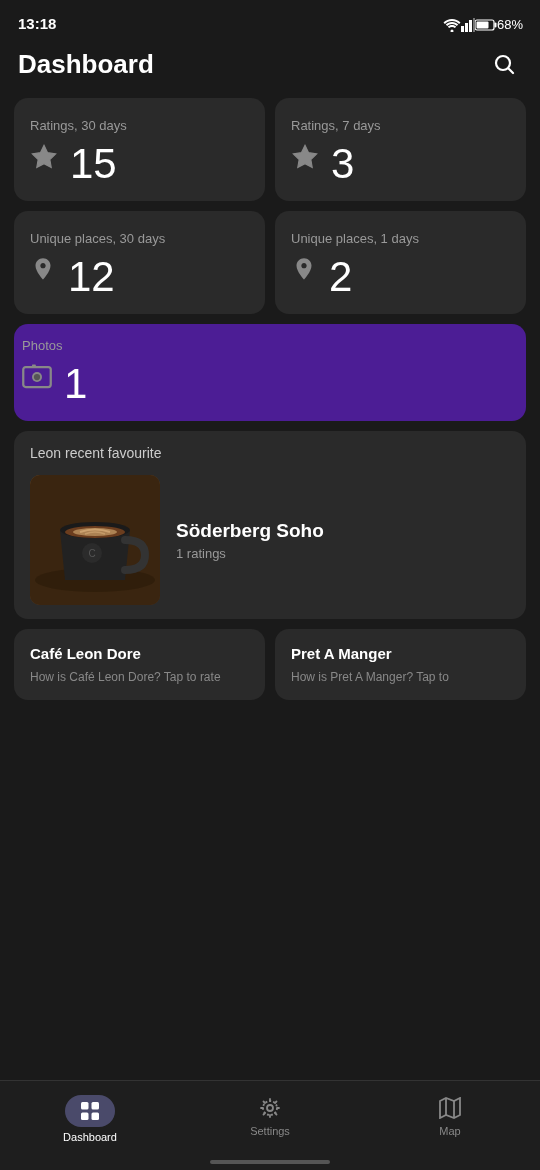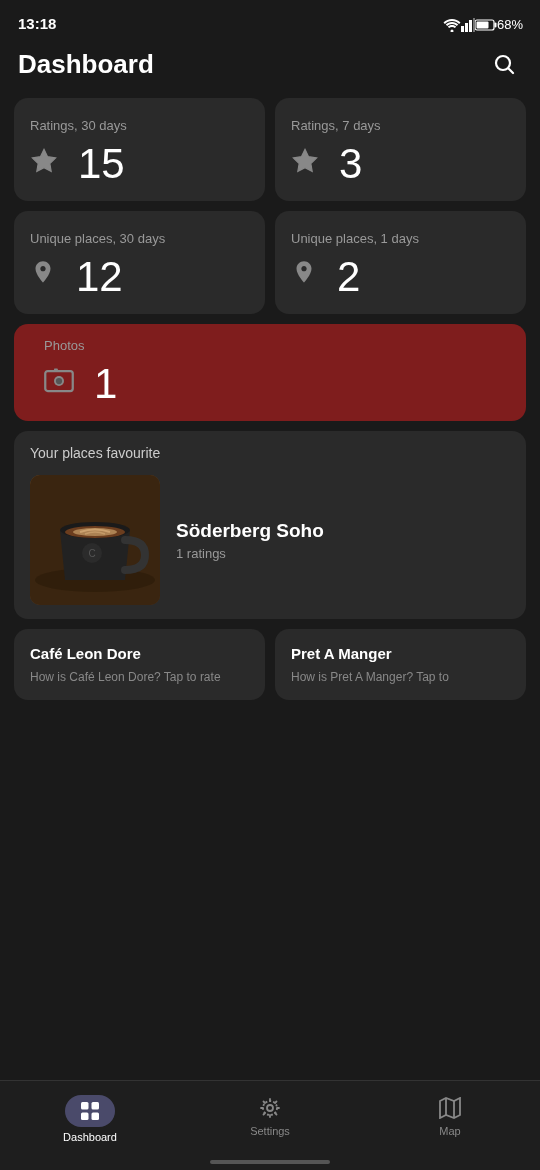--- a/index.html
+++ b/index.html
@@ -81,36 +81,36 @@
       margin-bottom: 10px;
     }
 
     .stat-card {
       background-color: #2a2a2a;
       border-radius: 14px;
       padding: 20px 16px 16px 16px;
     }
 
     .stat-card-full {
-      background-color: #7f1d1d;
+      background-color: #4c1d95;
       border-radius: 14px;
-      padding: 14px 16px 16px 30px;
+      padding: 14px 16px 16px 8px;
       margin-bottom: 10px;
     }
 
     .stat-label {
       font-size: 13px;
       color: #999999;
       margin-bottom: 10px;
     }
 
     .stat-value-row {
       display: flex;
-      align-items: center;
-      gap: 20px;
+      align-items: flex-start;
+      gap: 12px;
     }
 
     .stat-icon {
       font-size: 26px;
       color: #888888;
     }
 
     .stat-number {
       font-size: 42px;
       font-weight: 300;
@@ -365,21 +365,21 @@
           <circle cx="12" cy="11" r="4" fill="#888"></circle>
           <circle cx="12" cy="11" r="2.5" fill="#555"></circle>
           <rect x="8" y="1" width="3" height="2.5" rx="0.5" fill="#888"></rect>
         </svg>
       </span>
       <span class="stat-number">1</span>
     </div>
   </div>
 
   <div class="favourite-card">
-    <div class="favourite-label">Your places favourite</div>
+    <div class="favourite-label">Leon recent favourite</div>
     <div class="favourite-content">
       <div class="favourite-image">
 
         <div class="coffee-img">
           <svg width="130" height="130" viewBox="0 0 130 130">
 
             <rect width="130" height="130" fill="#3a2510"></rect>
 
             <ellipse cx="65" cy="105" rx="60" ry="12" fill="#2a1a08" opacity="0.6"></ellipse>
 

